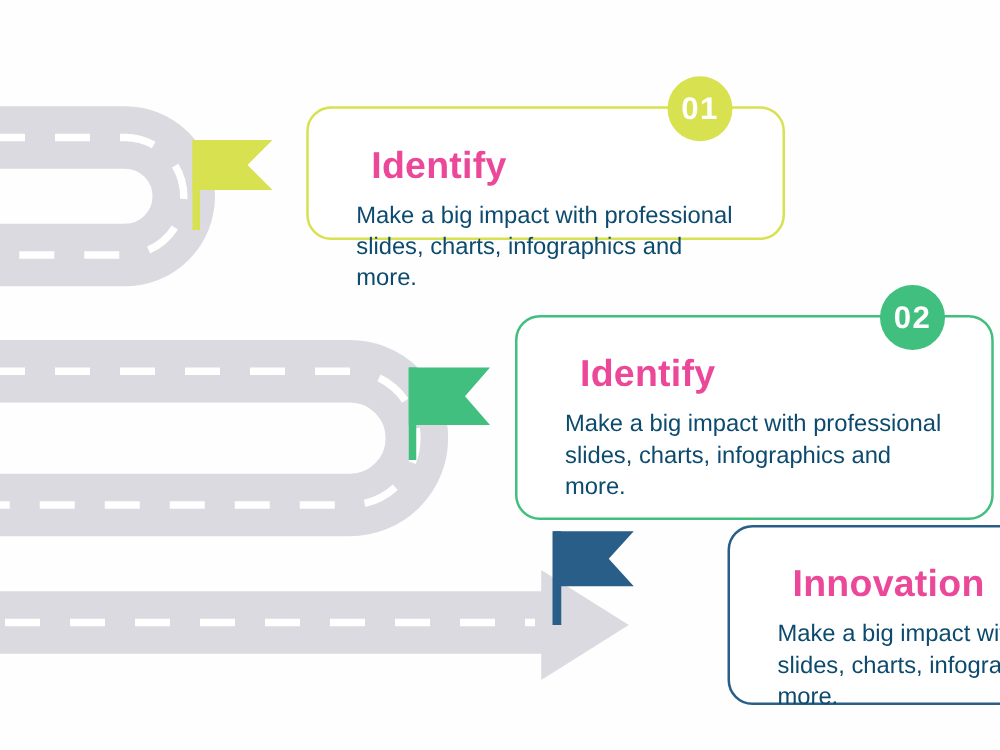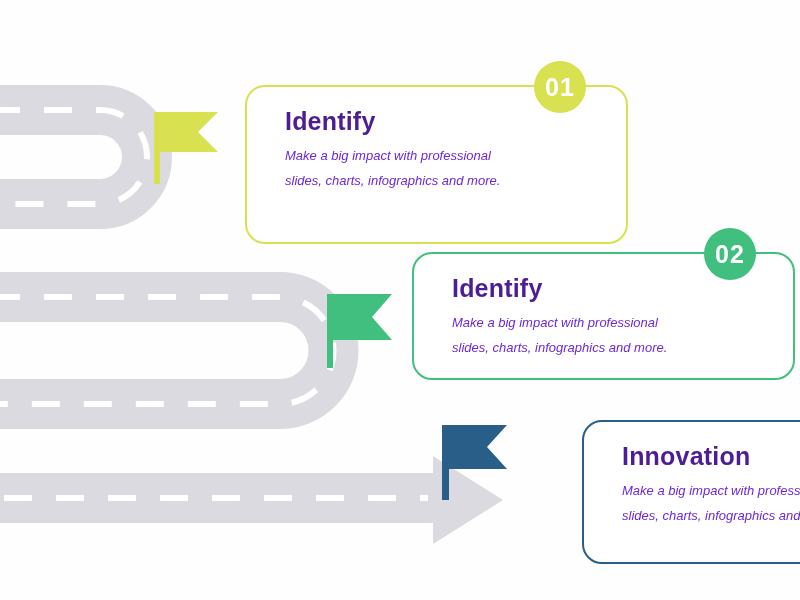--- a/index.html
+++ b/index.html
@@ -14,44 +14,43 @@
   .card {
     position: absolute;
     box-sizing: border-box;
     width: 383px;
     background: #ffffff;
     border: 2.5px solid;
     border-radius: 20px;
     padding: 19px 38px;
   }
   .card h2 {
-    margin: 0;
-    font-size: 25px; line-height: 30px;
+    margin: 12px;
+    font-size: 30px; line-height: 30px;
     font-weight: 700;
-    color: #4c1d95;
+    color: #ec4899;
     letter-spacing: 0.2px;
   }
   .card p {
     margin: 7px 0 0 0;
-    font-size: 13px; line-height: 25px;
-    color: #6d28d9;
+    font-size: 19px; line-height: 25px;
+    color: #0c4a6e;
     white-space: pre-line;
-    font-style: italic;
   }
   .badge {
     position: absolute; top: -26px;
     width: 52px; height: 52px;
     border-radius: 50%;
     display: flex; align-items: center; justify-content: center;
     color: #ffffff;
     font-size: 25px; font-weight: 700; letter-spacing: 1px;
   }
-  #card-1 { left: 245px; top: 85px;  height: 159px; border-color: #d8e14f; }
+  #card-1 { left: 245px; top: 85px;  height: 107px; border-color: #d8e14f; }
   #card-1 .badge { left: 287px; background: #d8e14f; }
-  #card-2 { left: 412px; top: 252px; height: 128px; border-color: #41bf7e; }
+  #card-2 { left: 412px; top: 252px; height: 164px; border-color: #41bf7e; }
   #card-2 .badge { left: 290px; background: #41bf7e; }
   #card-3 { left: 582px; top: 420px; height: 144px; border-color: #285e88; }
 </style>
 </head>
 <body>
 
 <svg id="scene-svg" width="800" height="600" viewBox="0 0 800 600">
 
   <path d="M -60 110 H 100 A 47 47 0 0 1 100 204 H -60" fill="none" stroke-width="50" stroke="#dadae0"></path>
   <path d="M -60 110 H 100 A 47 47 0 0 1 100 204 H -60" fill="none" stroke-width="6" stroke-dasharray="28 24" stroke="#ffffff"></path>

